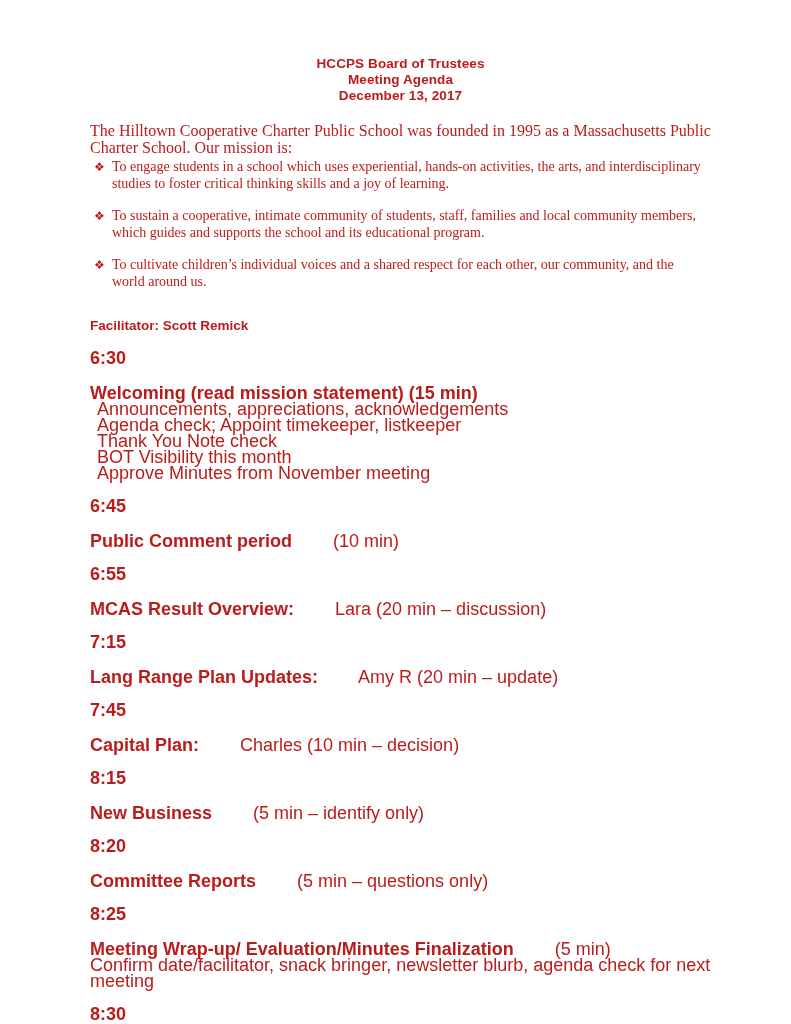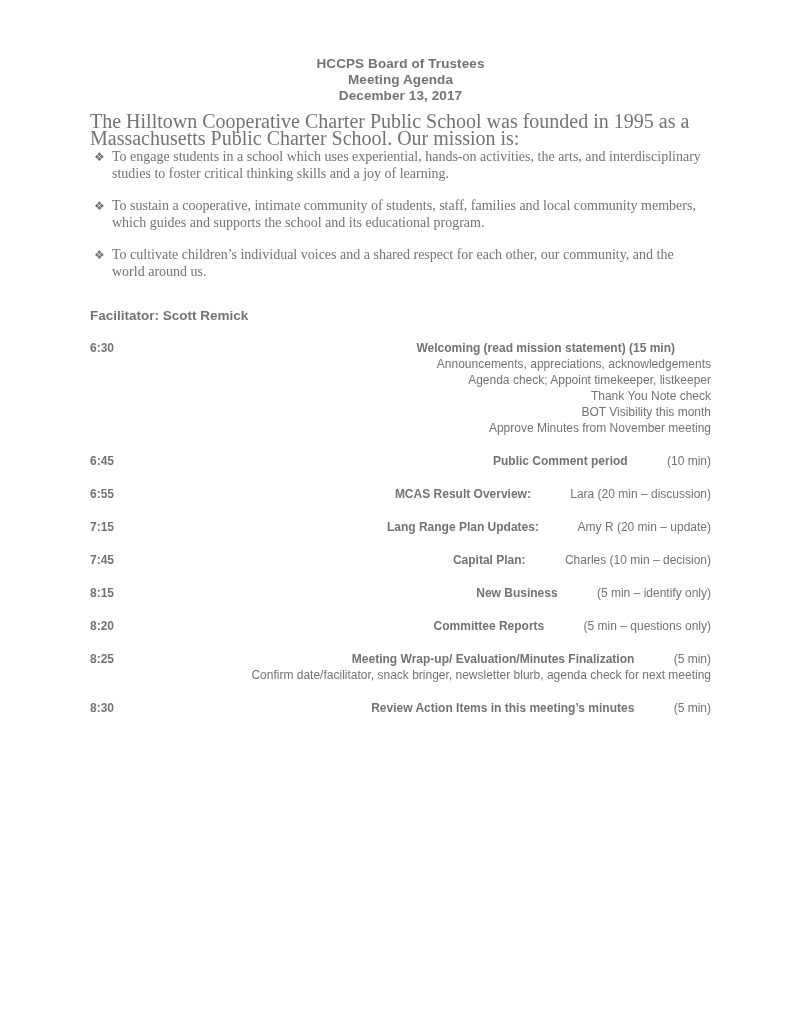--- a/index.html
+++ b/index.html
@@ -2,35 +2,35 @@
 <html><head>
 <meta charset="utf-8">
 <style>
   * { margin:0; padding:0; box-sizing:border-box; }
   html,body { background:#e8e8e8; }
   .page {
     width:791px; height:1024px;
     background:#ffffff;
     margin:0 auto;
     padding:56px 80px 0 90px;
-    color:#737373;
+    color:#b91c1c;
     overflow:hidden;
   }
   .doc-header {
     text-align:center;
     font-family:"Liberation Sans", sans-serif;
     font-weight:bold;
     font-size:13.5px;
     line-height:16px;
     letter-spacing:.1px;
   }
   .intro {
-    margin-top:9px;
+    margin-top:19px;
     font-family:"Liberation Serif", serif;
-    font-size:20px;
+    font-size:16px;
     line-height:16.5px;
   }
   .mission-bullets { margin-top:3px; }
   .bullet-row {
     display:flex;
     align-items:flex-start;
     margin-bottom:16px;
     font-family:"Liberation Serif", serif;
     font-size:14px;
     line-height:16.5px;
@@ -47,28 +47,29 @@
     font-family:"Liberation Sans", sans-serif;
     font-weight:bold;
     font-size:13.5px;
     line-height:16px;
   }
   .agenda { margin-top:16px; }
   .agenda-row {
     display:flex;
     margin-bottom:17px;
     font-family:"Liberation Sans", sans-serif;
-    font-size:12px;
+    font-size:18px;
     line-height:16px;
+    flex-direction:column;
   }
   .agenda-time {
     flex:0 0 35px;
     font-weight:bold;
   }
-  .agenda-body { flex:1;text-align:right; }
+  .agenda-body { flex:1; }
   .agenda-title { font-weight:bold; }
   .agenda-rest { font-weight:normal;padding-left:36px; }
   .agenda-sub { padding-left:7px; }
 </style>
 </head>
 <body>
 
 <div class="page">
 
   <div class="doc-header">

